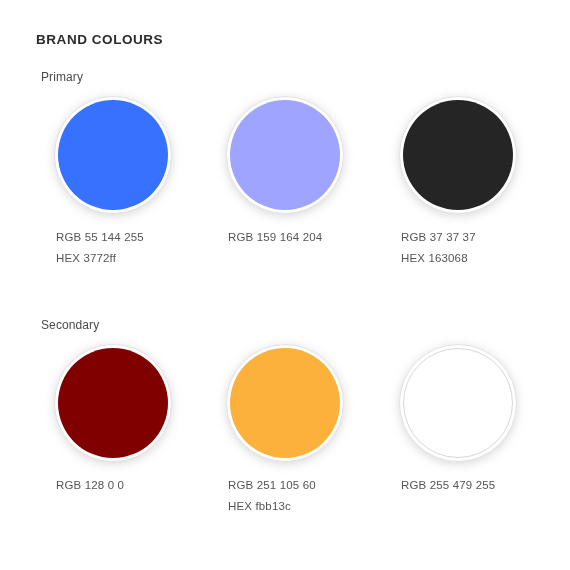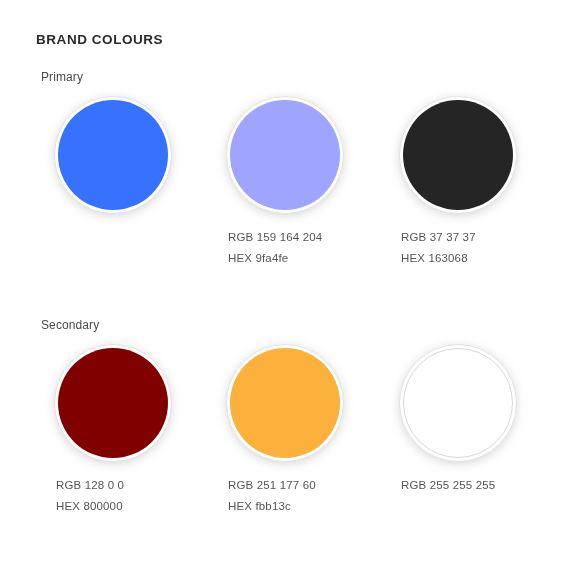--- a/index.html
+++ b/index.html
@@ -143,31 +143,34 @@
     <div class="group-label">Primary</div>
 
     <div class="swatch-row">
 
       <div class="swatch swatch-0">
         <div class="disc-wrap">
           <div class="disc-shadow"></div>
           <div class="disc-ring"></div>
           <div class="disc-fill" style="background: rgb(55, 114, 255);"></div>
         </div>
+        <div class="swatch-meta">
+          <div class="meta-line">RGB 55 144 255</div>
+          <div class="meta-line">HEX 3772ff</div>
+        </div>
       </div>
 
       <div class="swatch swatch-1">
         <div class="disc-wrap">
           <div class="disc-shadow"></div>
           <div class="disc-ring"></div>
           <div class="disc-fill" style="background: rgb(159, 164, 254);"></div>
         </div>
         <div class="swatch-meta">
           <div class="meta-line">RGB 159 164 204</div>
-          <div class="meta-line">HEX 9fa4fe</div>
         </div>
       </div>
 
       <div class="swatch swatch-2">
         <div class="disc-wrap">
           <div class="disc-shadow"></div>
           <div class="disc-ring"></div>
           <div class="disc-fill" style="background: rgb(37, 37, 37);"></div>
         </div>
         <div class="swatch-meta">
@@ -185,43 +188,42 @@
     <div class="swatch-row">
 
       <div class="swatch swatch-0">
         <div class="disc-wrap">
           <div class="disc-shadow"></div>
           <div class="disc-ring"></div>
           <div class="disc-fill" style="background: rgb(128, 0, 0);"></div>
         </div>
         <div class="swatch-meta">
           <div class="meta-line">RGB 128 0 0</div>
-          <div class="meta-line">HEX 800000</div>
         </div>
       </div>
 
       <div class="swatch swatch-1">
         <div class="disc-wrap">
           <div class="disc-shadow"></div>
           <div class="disc-ring"></div>
           <div class="disc-fill" style="background: rgb(251, 177, 60);"></div>
         </div>
         <div class="swatch-meta">
-          <div class="meta-line">RGB 251 177 60</div>
+          <div class="meta-line">RGB 251 105 60</div>
           <div class="meta-line">HEX fbb13c</div>
         </div>
       </div>
 
       <div class="swatch swatch-2">
         <div class="disc-wrap">
           <div class="disc-shadow"></div>
           <div class="disc-ring"></div>
           <div class="disc-fill is-white" style="background: rgb(255, 255, 255);"></div>
         </div>
         <div class="swatch-meta">
-          <div class="meta-line">RGB 255 255 255</div>
+          <div class="meta-line">RGB 255 479 255</div>
         </div>
       </div>
 
     </div>
   </section>
 
 </div>
 
 </body></html>

